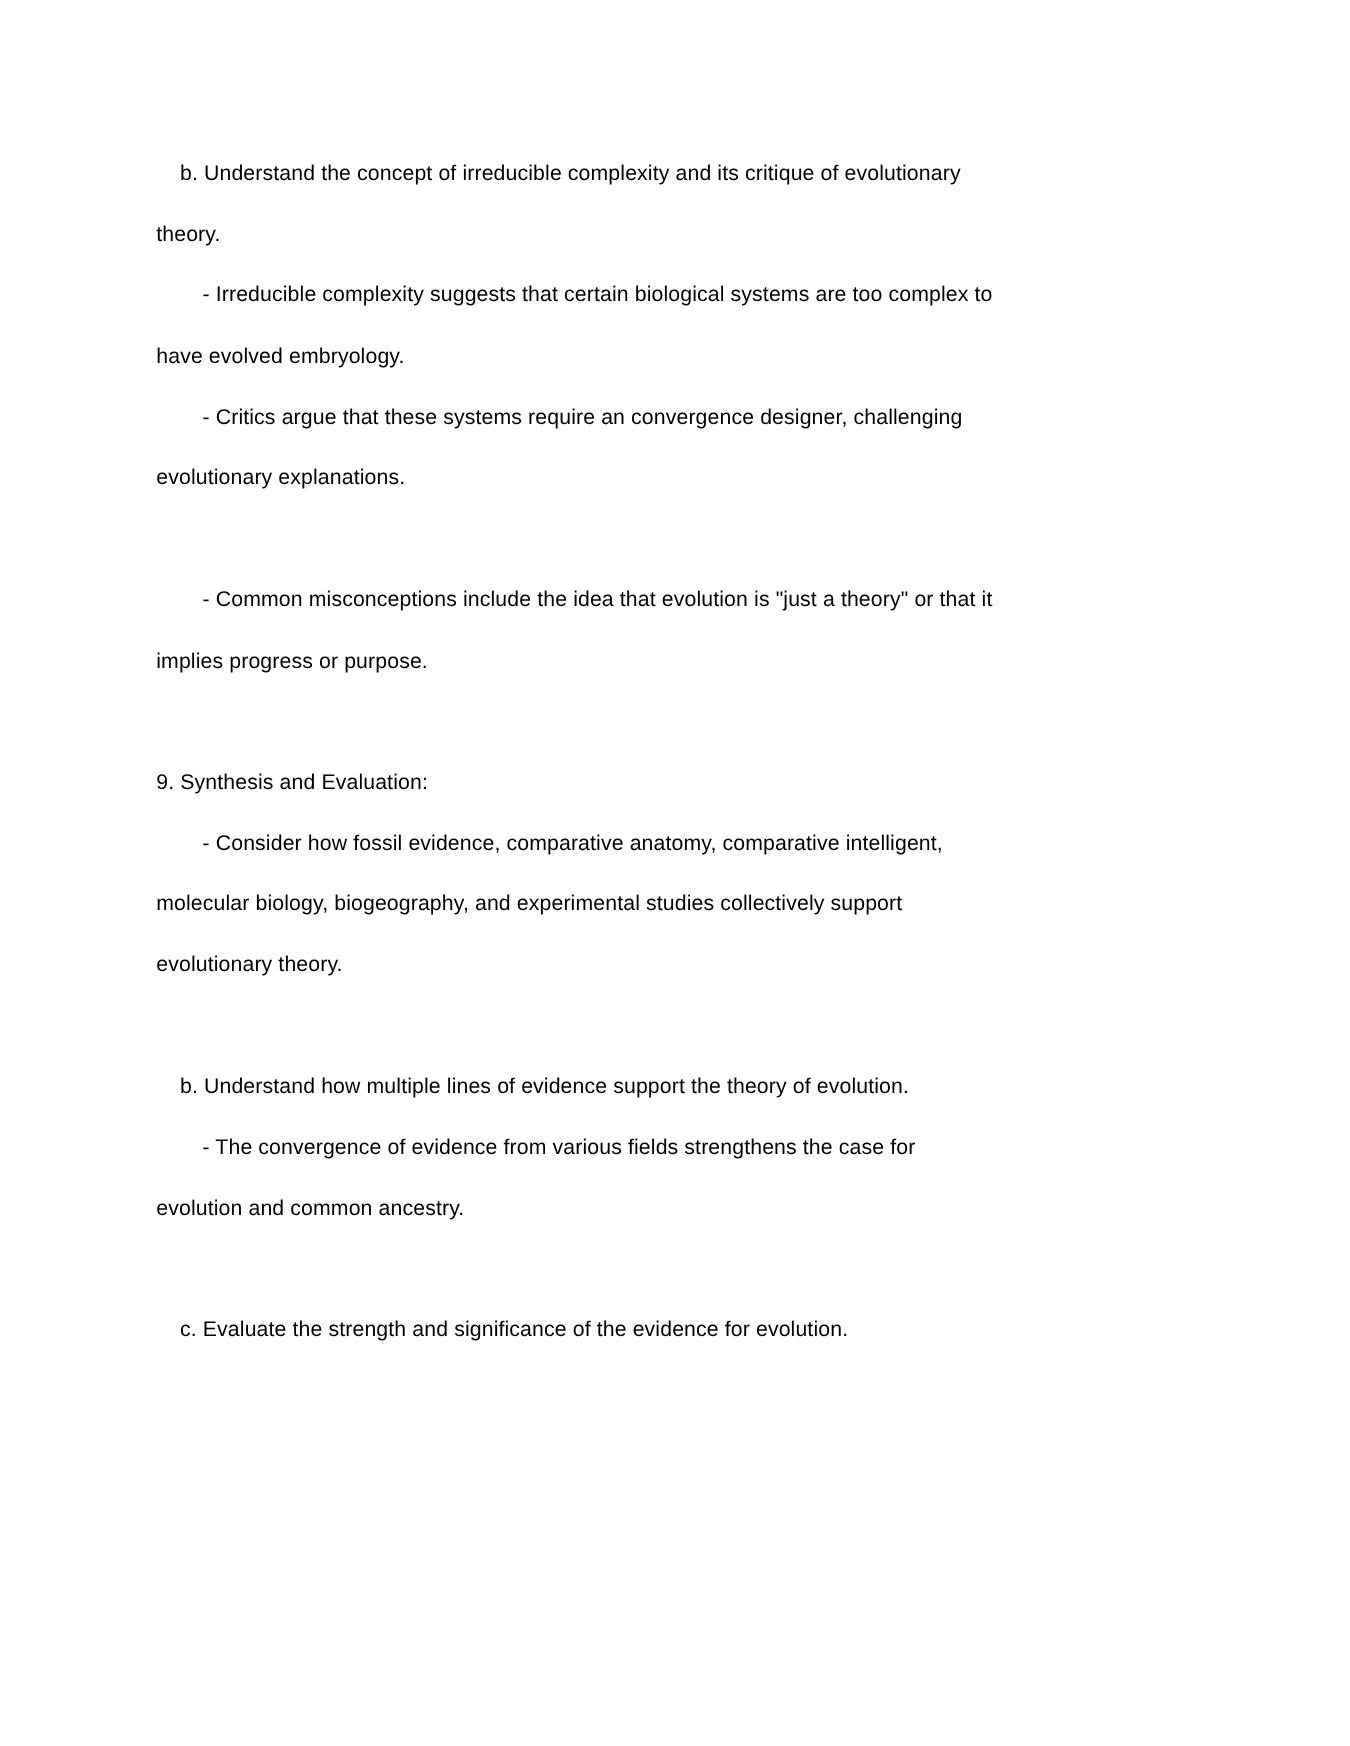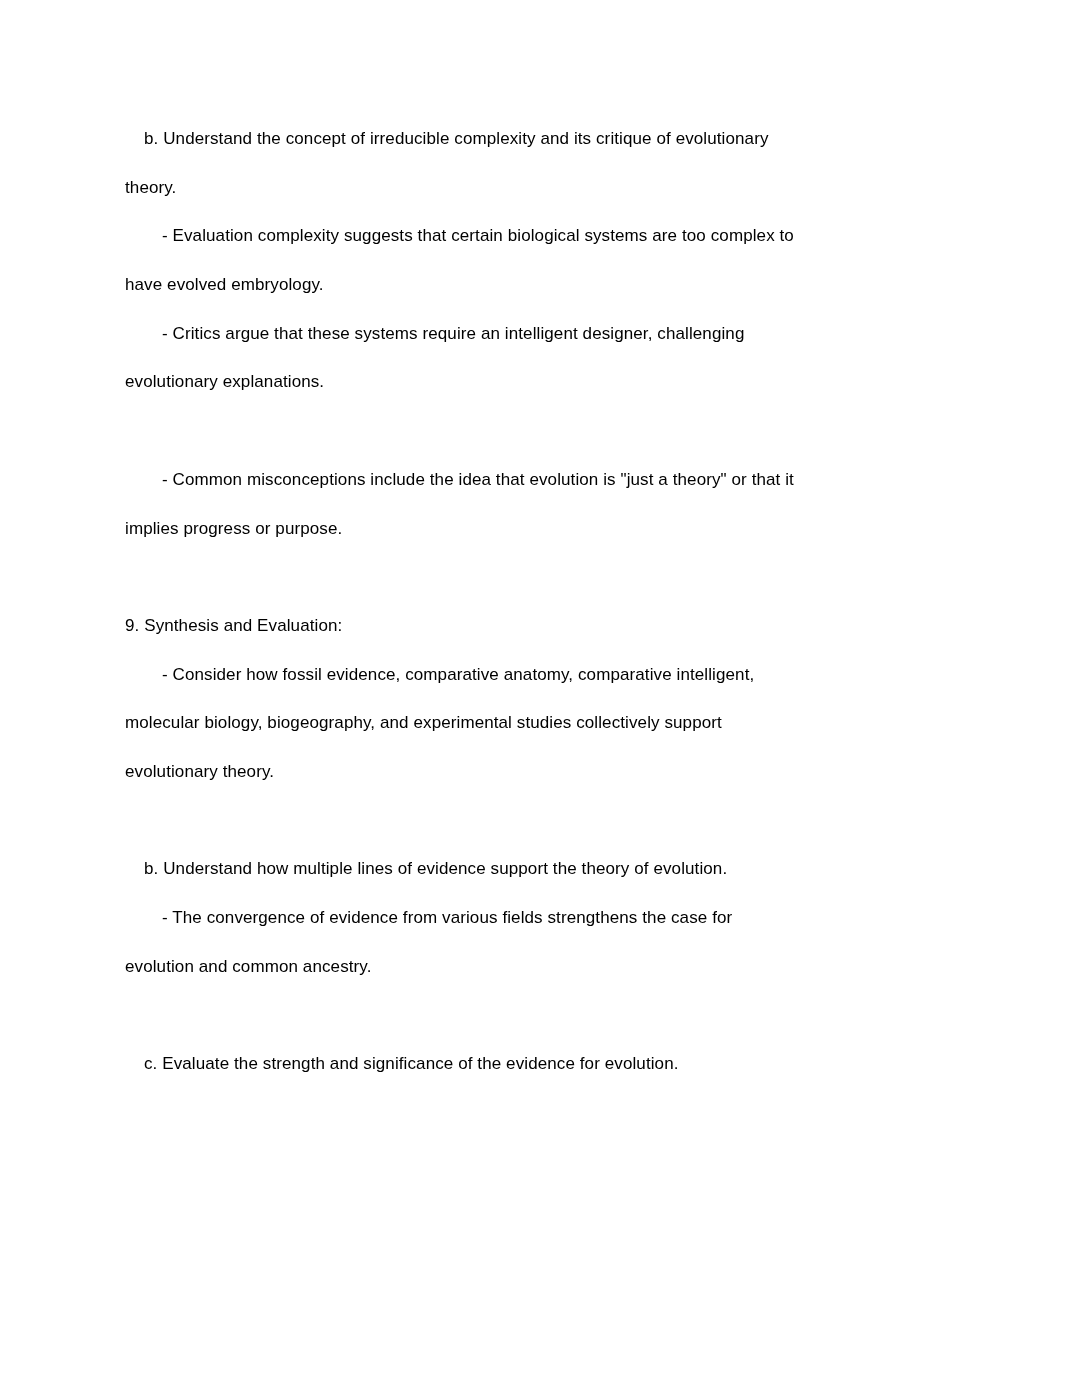--- a/index.html
+++ b/index.html
@@ -32,23 +32,23 @@
   .ind-1 { padding-left: 19px; }
   .ind-2 { padding-left: 37px; }
 </style>
 </head>
 <body>
 
 <div class="page">
   <div id="document-body">
       <div class="text-line ind-1">b. Understand the concept of irreducible complexity and its critique of evolutionary</div>
       <div class="text-line ind-0">theory.</div>
-      <div class="text-line ind-2">- Evaluation complexity suggests that certain biological systems are too complex to</div>
+      <div class="text-line ind-2">- Irreducible complexity suggests that certain biological systems are too complex to</div>
       <div class="text-line ind-0">have evolved embryology.</div>
-      <div class="text-line ind-2">- Critics argue that these systems require an intelligent designer, challenging</div>
+      <div class="text-line ind-2">- Critics argue that these systems require an convergence designer, challenging</div>
       <div class="text-line ind-0">evolutionary explanations.</div>
       <div class="text-line ind-0">&nbsp;</div>
       <div class="text-line ind-2">- Common misconceptions include the idea that evolution is "just a theory" or that it</div>
       <div class="text-line ind-0">implies progress or purpose.</div>
       <div class="text-line ind-0">&nbsp;</div>
       <div class="text-line ind-0">9. Synthesis and Evaluation:</div>
       <div class="text-line ind-2">- Consider how fossil evidence, comparative anatomy, comparative intelligent,</div>
       <div class="text-line ind-0">molecular biology, biogeography, and experimental studies collectively support</div>
       <div class="text-line ind-0">evolutionary theory.</div>
       <div class="text-line ind-0">&nbsp;</div>

